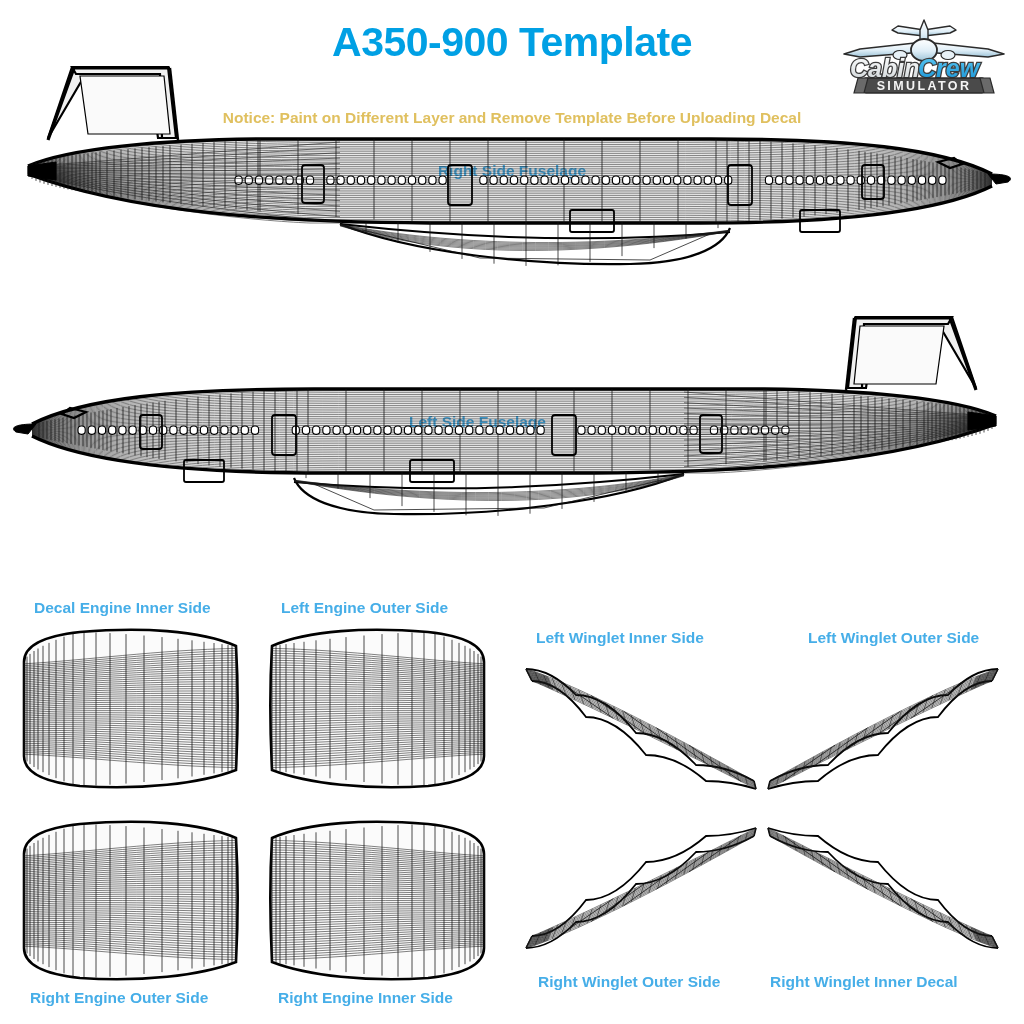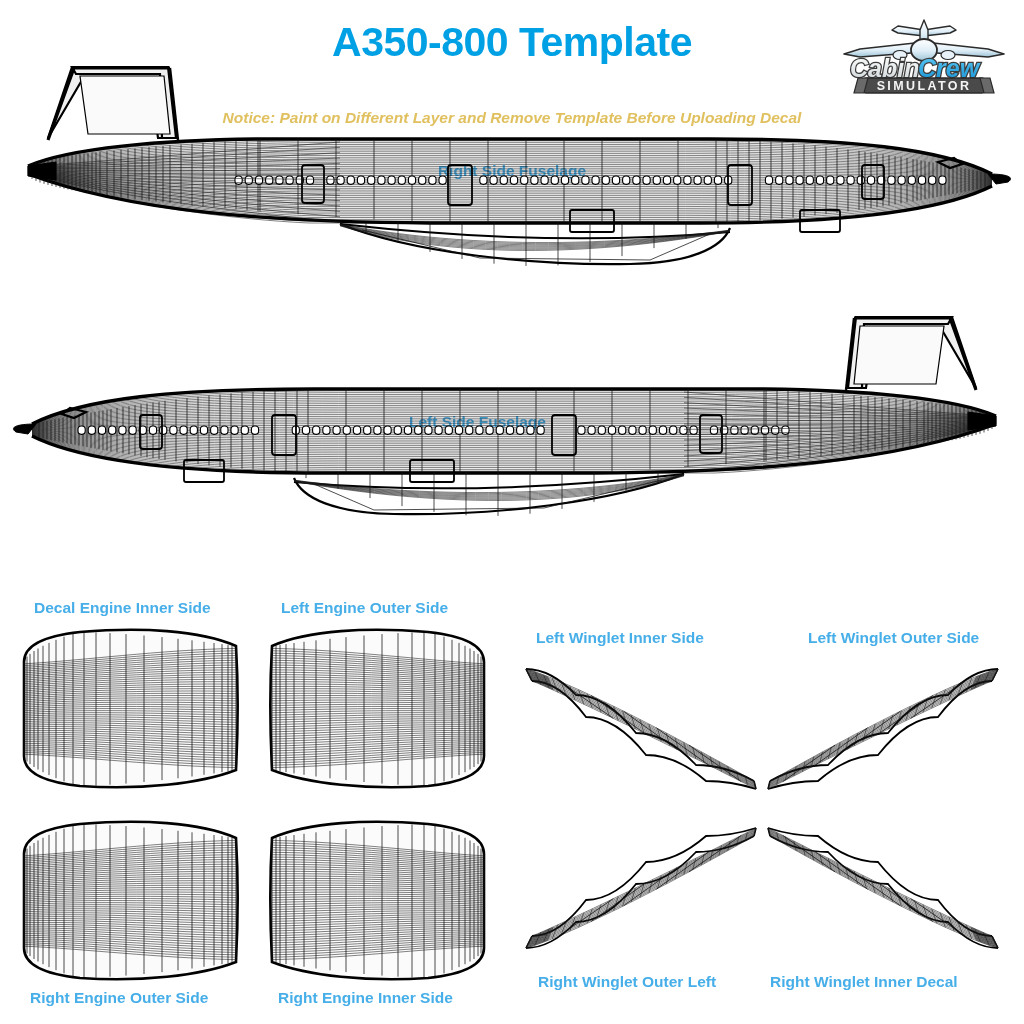--- a/index.html
+++ b/index.html
@@ -33,21 +33,20 @@
   #notice {
     position: absolute;
     left: 0;
     top: 110px;
     width: 1024px;
     text-align: center;
     font-size: 15.5px;
     font-weight: bold;
     color: #E0C05F;
     line-height: 1;
-    font-style: italic;
   }
 
   
   #logo {
     position: absolute;
     right: 14px;
     top: 12px;
     width: 172px;
     height: 82px;
   }
@@ -72,21 +71,21 @@
   .wf   { fill: none; stroke: #111111; stroke-width: 0.75; }
   .wfL  { fill: none; stroke: #1a1a1a; stroke-width: 0.55; }
   .panel{ fill: #f0f0f0; stroke: #000000; stroke-width: 2.2; }
   .panel2{ fill: #fafafa; stroke: #000000; stroke-width: 1.2; }
   .win  { fill: #ffffff; stroke: #000000; stroke-width: 1.1; }
   .door { fill: none; stroke: #000000; stroke-width: 1.8; }
 </style>
 </head>
 <body>
 
-<div id="page-title">A350-800 Template</div>
+<div id="page-title">A350-900 Template</div>
 
 <div id="notice">Notice: Paint on Different Layer and Remove Template Before Uploading Decal</div>
 
 <div id="logo">
   <svg width="172" height="82" viewBox="0 0 172 82">
     <defs>
       <linearGradient id="lgPlane" x1="0" y1="0" x2="0" y2="1">
         <stop offset="0%" stop-color="#ffffff"></stop>
         <stop offset="55%" stop-color="#dfeef7"></stop>
         <stop offset="100%" stop-color="#9ec4d8"></stop>
@@ -138,21 +137,21 @@
 <div class="seclabel" style="left:281px;top:600px;">Left Engine Outer Side</div>
 
 <div class="seclabel" style="left:528px;top:630px;margin-left:8px;">Left Winglet Inner Side</div>
 
 <div class="seclabel" style="left:764px;top:630px;margin-left:44px;">Left Winglet Outer Side</div>
 
 <div class="seclabel" style="left:30px;top:990px;">Right Engine Outer Side</div>
 
 <div class="seclabel" style="left:278px;top:990px;">Right Engine Inner Side</div>
 
-<div class="seclabel" style="left:538px;top:974px;">Right Winglet Outer Left</div>
+<div class="seclabel" style="left:538px;top:974px;">Right Winglet Outer Side</div>
 
 <div class="seclabel" style="left:770px;top:974px;">Right Winglet Inner Decal</div>
 
 <div class="fig" style="left:10px;top:62px;">
   <svg id="svg-fuse-right" width="1004" height="248" viewBox="0 0 1004 248">
       <g>
         <g>
           <path class="panel" d="M 38 76 L 62 5 L 158 5 L 166 76 L 148 76 L 140 18 L 72 18 Z"></path>
           <path class="panel" d="M 62 5 L 158 5 L 166 76 L 152 76 L 150 12 L 66 12 Z"></path>
           <path class="panel2" d="M 70 14 L 154 14 L 160 72 L 78 72 Z"></path>

